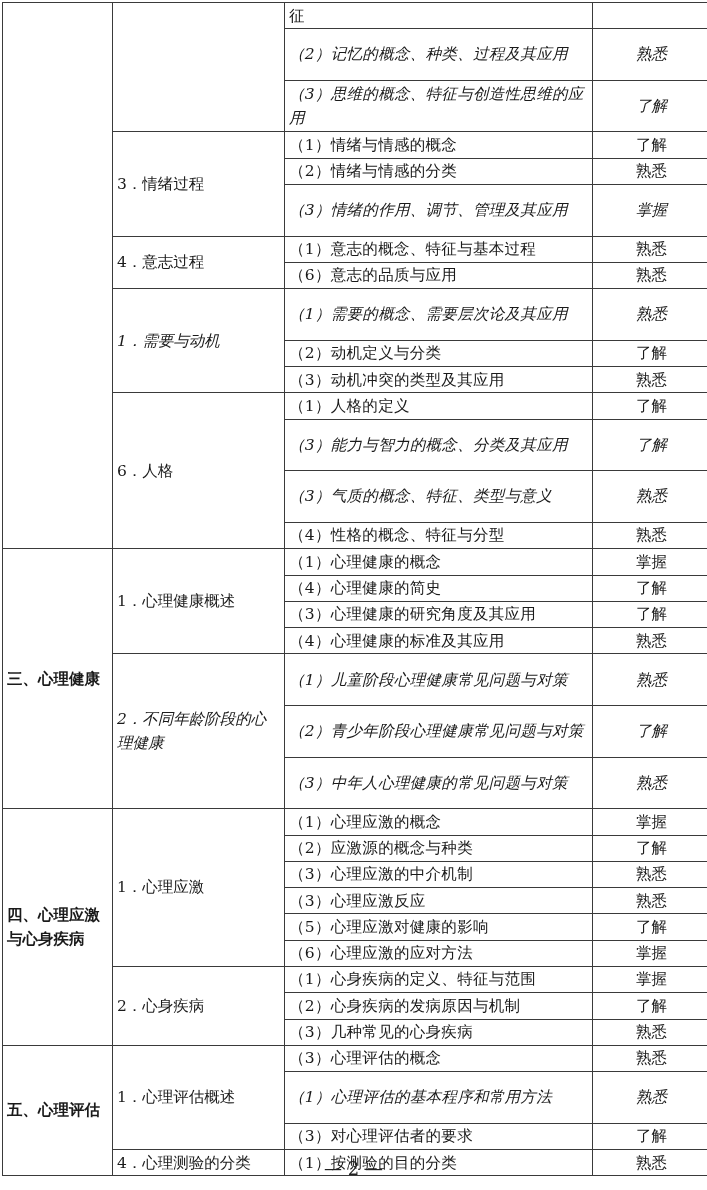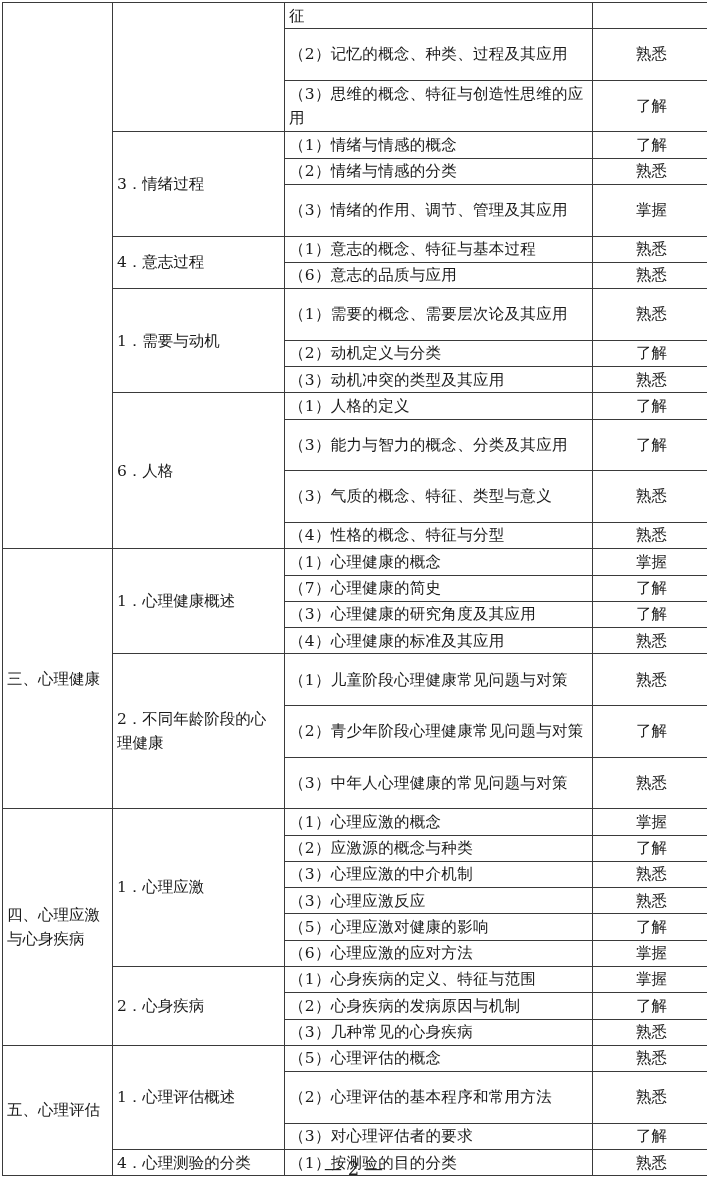--- a/index.html
+++ b/index.html
@@ -2,26 +2,26 @@
 <html><head>
 <meta charset="utf-8">
 <style>
   html, body { margin: 0; padding: 0; background: #ffffff; }
   body { width: 707px; height: 1190px; position: relative; overflow: hidden;
          font-family: "DejaVu Serif", "Liberation Serif", serif; color: #1a1a1a; }
   table.syllabus { position: absolute; left: 2px; top: 2px; width: 704px;
          border-collapse: collapse; table-layout: fixed; font-size: 15.5px; }
   table.syllabus td { border: 1.3px solid #3a3a3a; padding: 0 4px; vertical-align: middle;
          line-height: 24.3px; }
-  td.c1 { width: 101px; }
+  td.c1 { width: 101px; font-weight: bold; }
   td.c2 { width: 163px; margin-left: 8px; }
   td.c3 { width: 299px; padding-left: 4px; }
   td.c4 { width: 109px; text-align: center; }
   tr.s td { height: 25.3px; }
-  tr.d td { height: 50.6px; }
+  tr.d td { height: 50.6px; font-style: italic; }
   td.c3 .txt { display: block; word-break: break-all; letter-spacing: 0.3px; }
   .footer { position: absolute; left: 0; width: 707px; top: 1158px; text-align: center;
             font-size: 18px; color: #222; }
 </style>
 </head>
 <body>
 
 <table class="syllabus">
   <tbody>
 
@@ -129,21 +129,21 @@
     <tr class="s">
       <td class="c1" rowspan="7">三、心理健康</td>
       <td class="c2" rowspan="4">1．心理健康概述</td>
       <td class="c3">
           <span class="txt">（1）心理健康的概念</span>
         </td>
       <td class="c4">掌握</td>
     </tr>
     <tr class="s">
       <td class="c3">
-          <span class="txt">（7）心理健康的简史</span>
+          <span class="txt">（4）心理健康的简史</span>
         </td>
       <td class="c4">了解</td>
     </tr>
     <tr class="s">
       <td class="c3">
           <span class="txt">（3）心理健康的研究角度及其应用</span>
         </td>
       <td class="c4">了解</td>
     </tr>
     <tr class="s">
@@ -227,27 +227,27 @@
       <td class="c3">
           <span class="txt">（3）几种常见的心身疾病</span>
         </td>
       <td class="c4">熟悉</td>
     </tr>
 
     <tr class="s">
       <td class="c1" rowspan="4">五、心理评估</td>
       <td class="c2" rowspan="3">1．心理评估概述</td>
       <td class="c3">
-          <span class="txt">（5）心理评估的概念</span>
-        </td>
-      <td class="c4">熟悉</td>
-    </tr>
-    <tr class="d">
-      <td class="c3">
-          <span class="txt">（2）心理评估的基本程序和常用方法</span>
+          <span class="txt">（3）心理评估的概念</span>
+        </td>
+      <td class="c4">熟悉</td>
+    </tr>
+    <tr class="d">
+      <td class="c3">
+          <span class="txt">（1）心理评估的基本程序和常用方法</span>
         </td>
       <td class="c4">熟悉</td>
     </tr>
     <tr class="s">
       <td class="c3">
           <span class="txt">（3）对心理评估者的要求</span>
         </td>
       <td class="c4">了解</td>
     </tr>
     <tr class="s">

